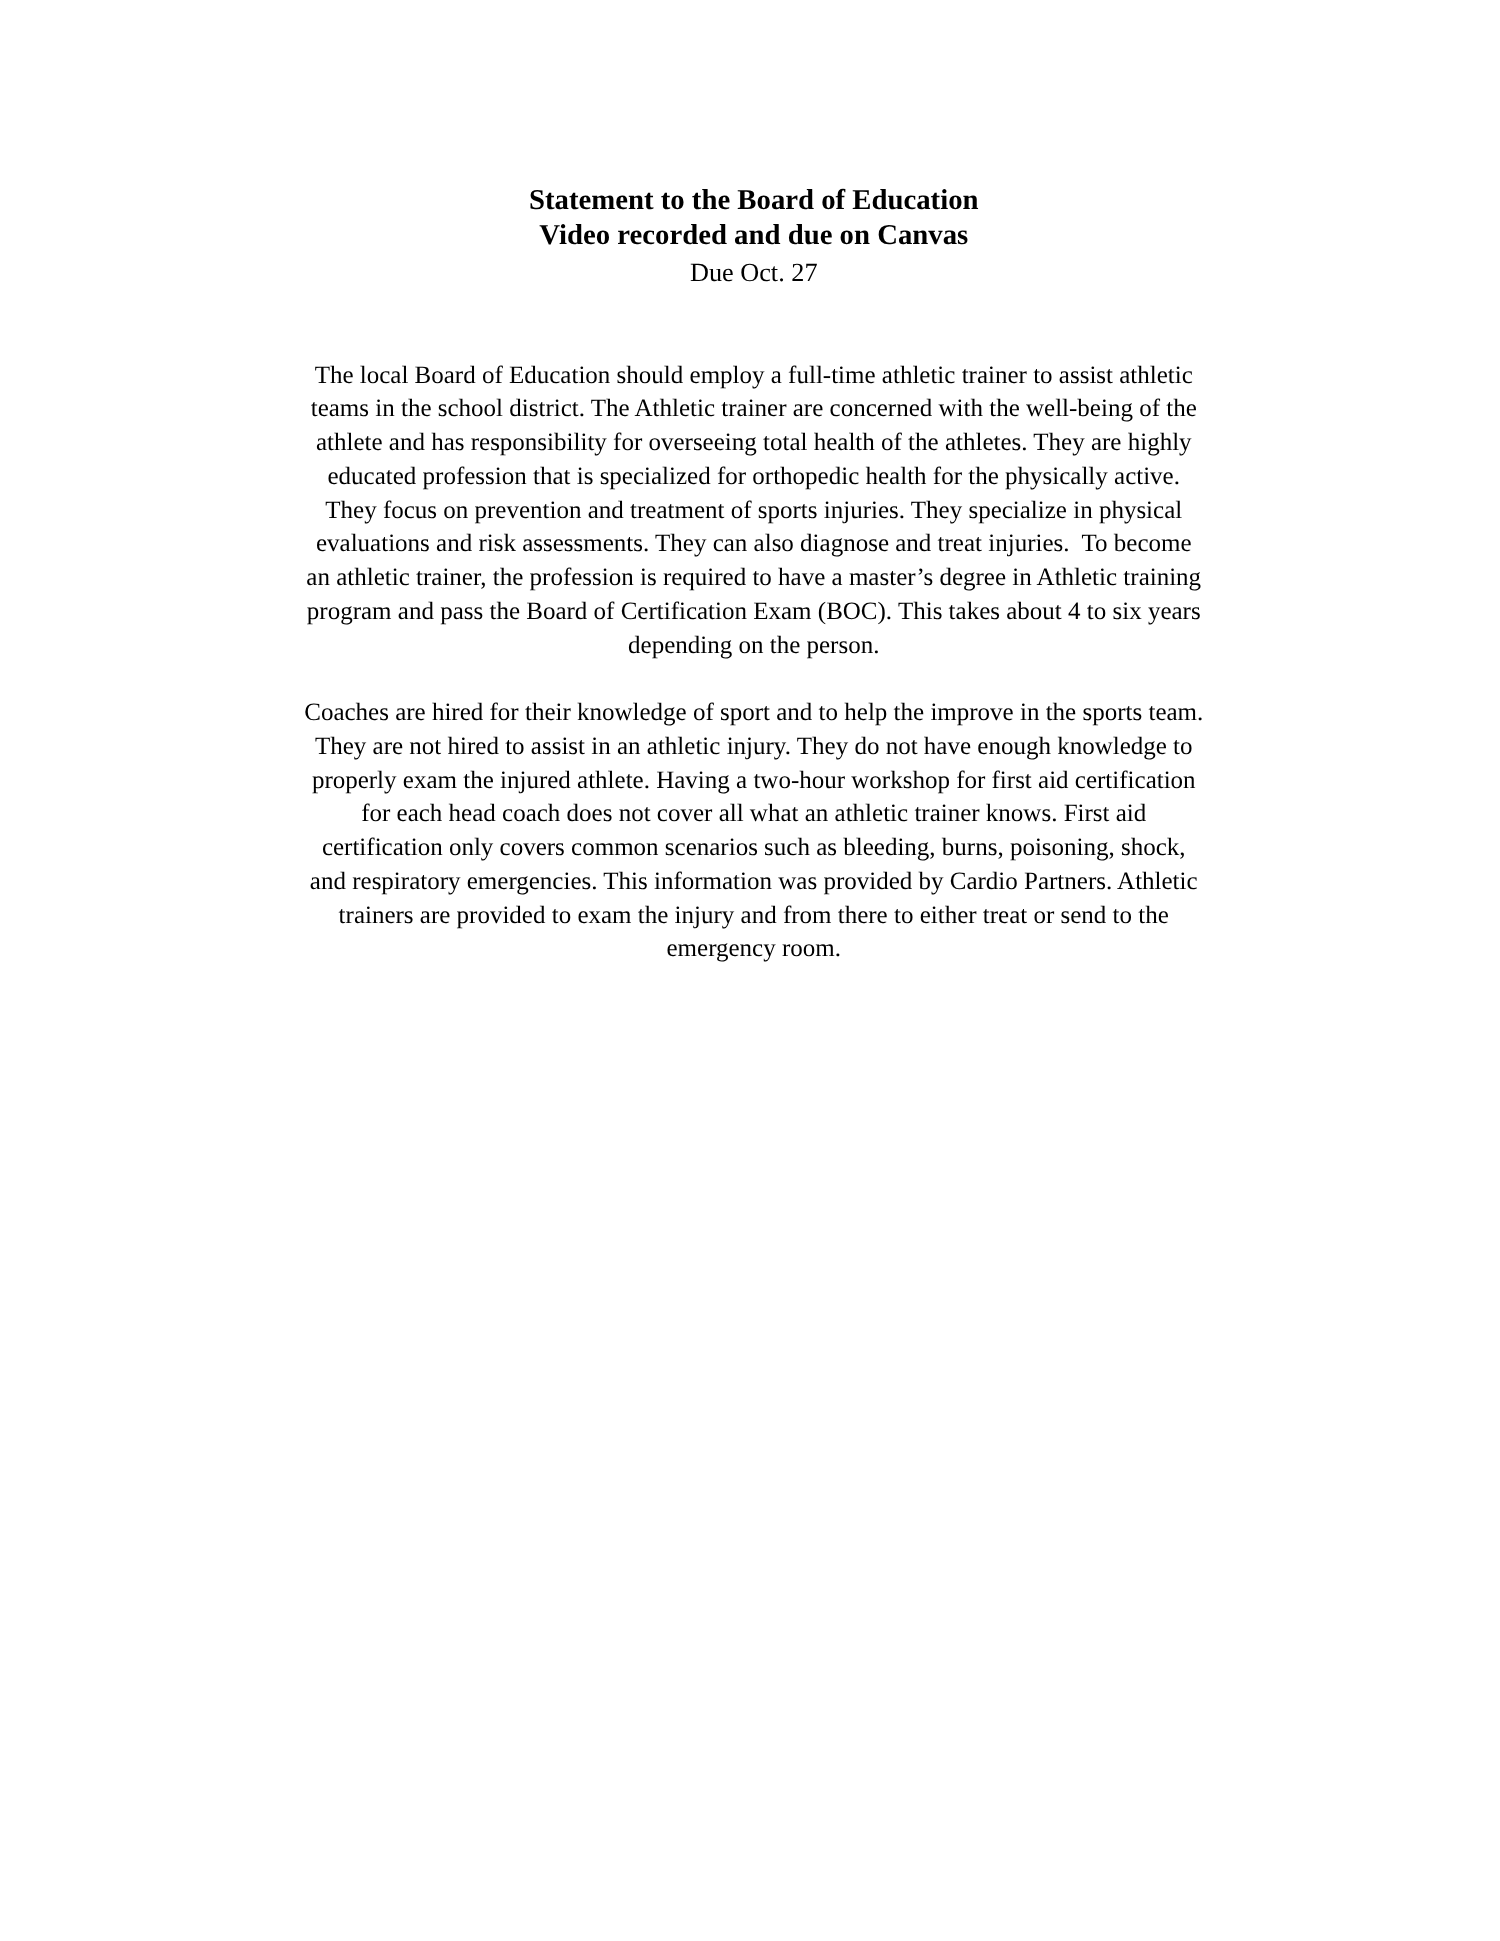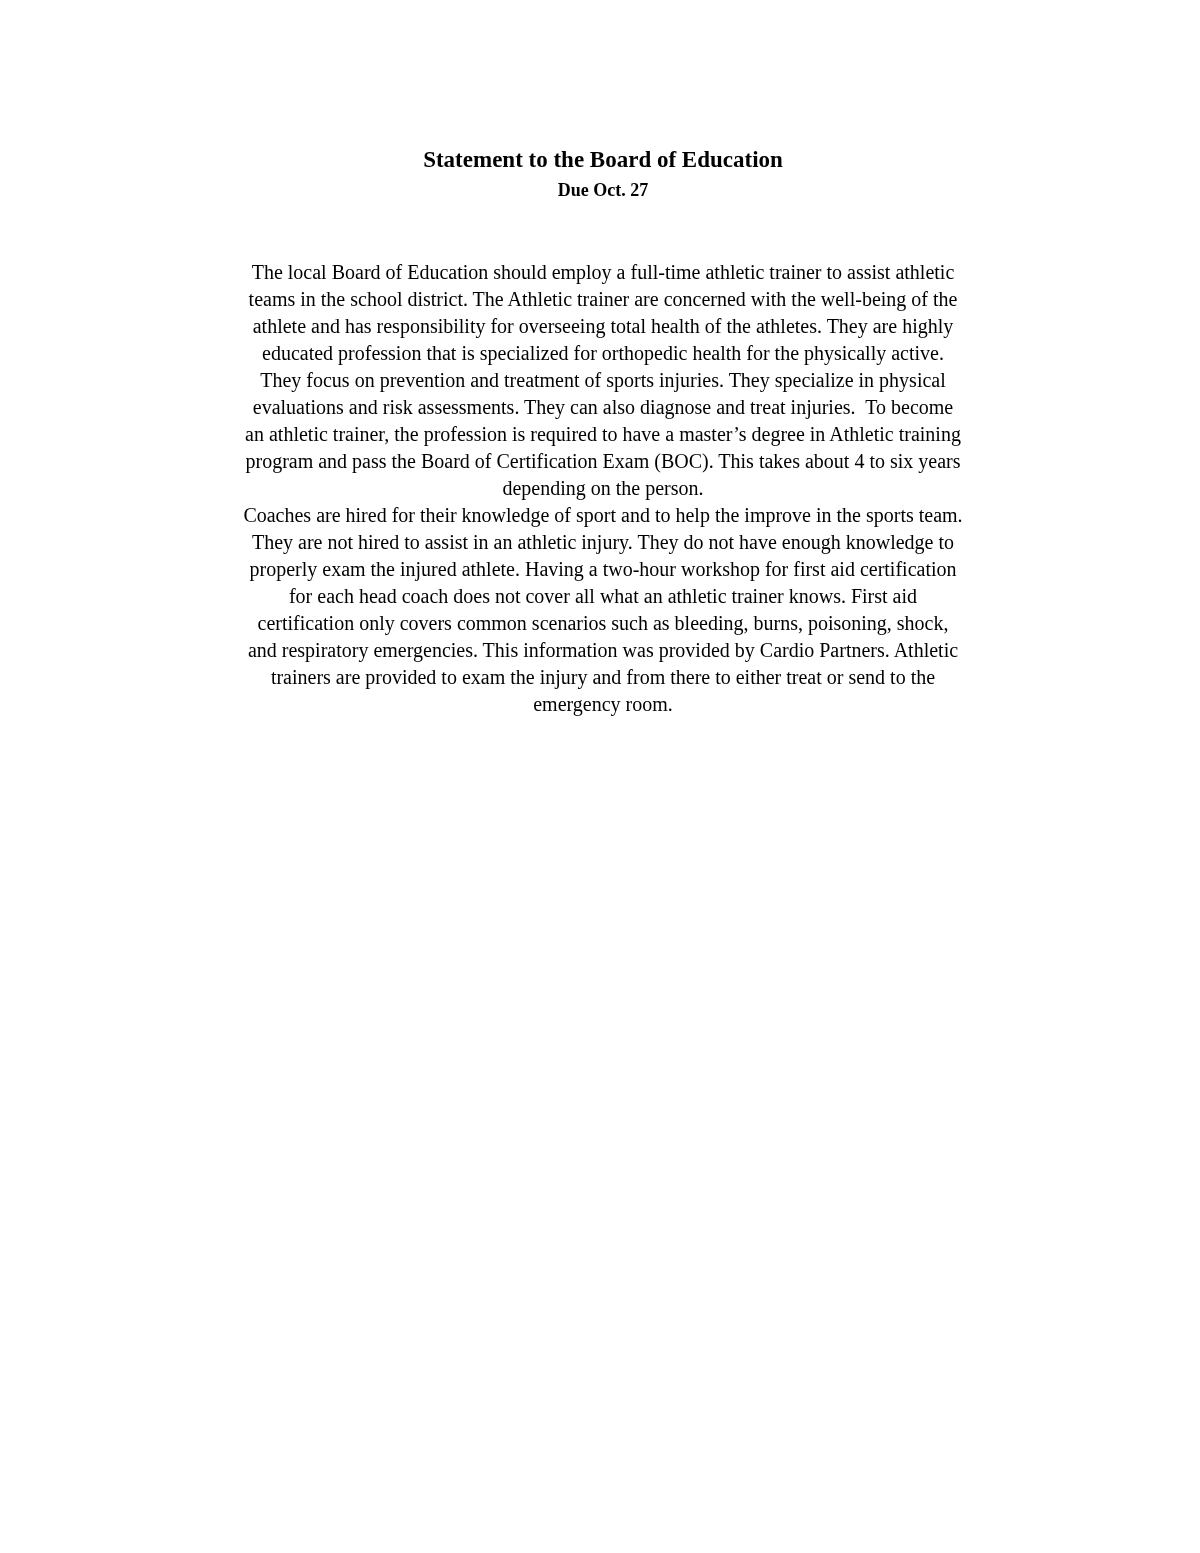--- a/index.html
+++ b/index.html
@@ -24,45 +24,47 @@
   }
   .title-block {
     text-align: center;
   }
   .title-line {
     font-weight: bold;
     font-size: 23px;
     line-height: 28px;
   }
   .due-line {
-    font-weight: bold;
-    font-size: 18px;
+    font-weight: normal;
+    font-size: 21px;
     line-height: 28px;
     margin-top: 2px;
   }
   .body-text {
     margin-top: 55px;
   }
   .para {
     margin: 0;
     font-size: 20px;
     line-height: 27px;
     white-space: pre-wrap;
     text-align: center;
   }
   .para + .para {
+    margin-top: 27px;
   }
 </style>
 </head>
 <body>
 
 <div class="page">
   <div class="content">
     <div class="title-block">
       <div class="title-line">Statement to the Board of Education</div>
+      <div class="title-line">Video recorded and due on Canvas</div>
       <div class="due-line">Due Oct. 27</div>
     </div>
     <div class="body-text">
       <p class="para">The local Board of Education should employ a full-time athletic trainer to assist athletic
 teams in the school district. The Athletic trainer are concerned with the well-being of the
 athlete and has responsibility for overseeing total health of the athletes. They are highly
 educated profession that is specialized for orthopedic health for the physically active.
 They focus on prevention and treatment of sports injuries. They specialize in physical
 evaluations and risk assessments. They can also diagnose and treat injuries.  To become
 an athletic trainer, the profession is required to have a master’s degree in Athletic training

